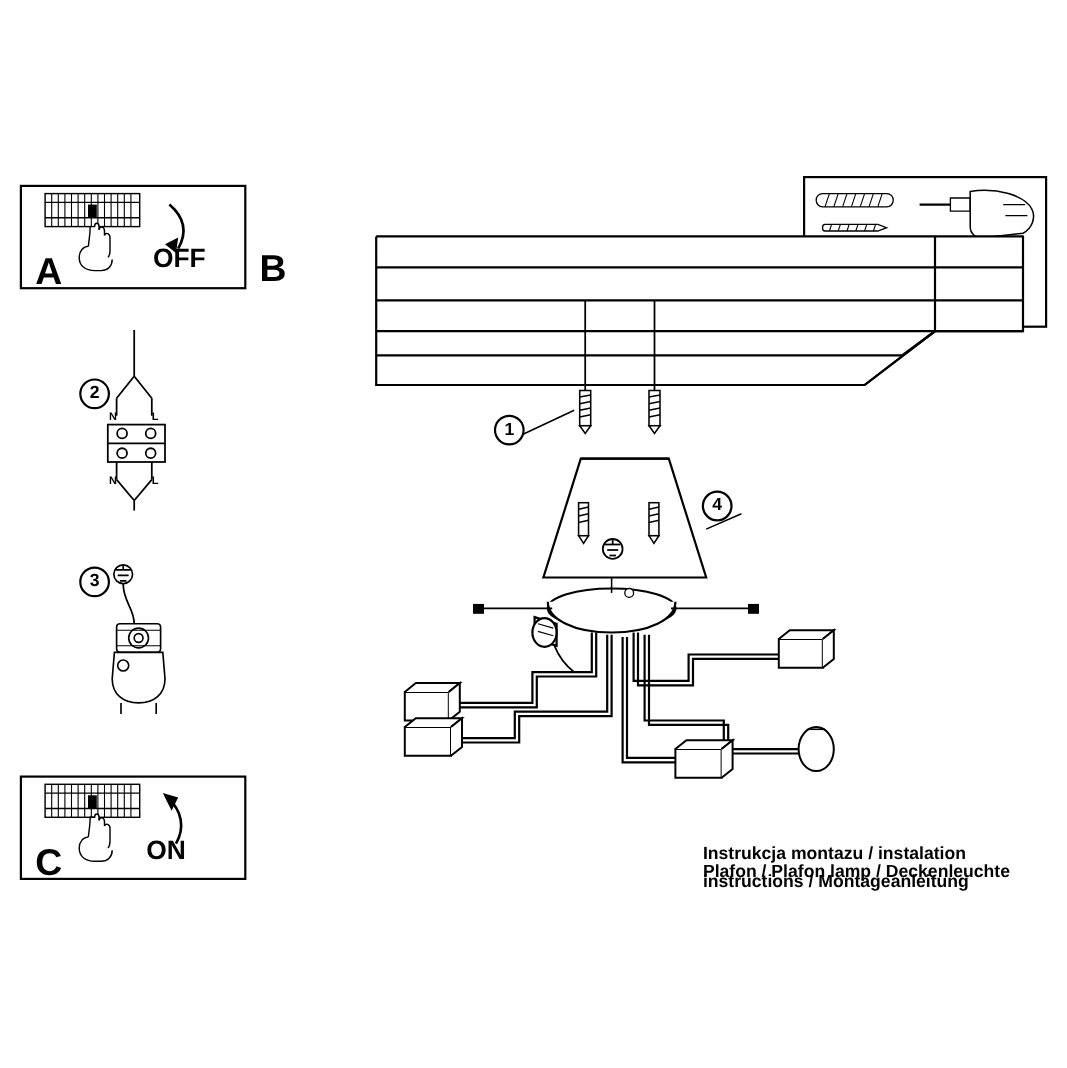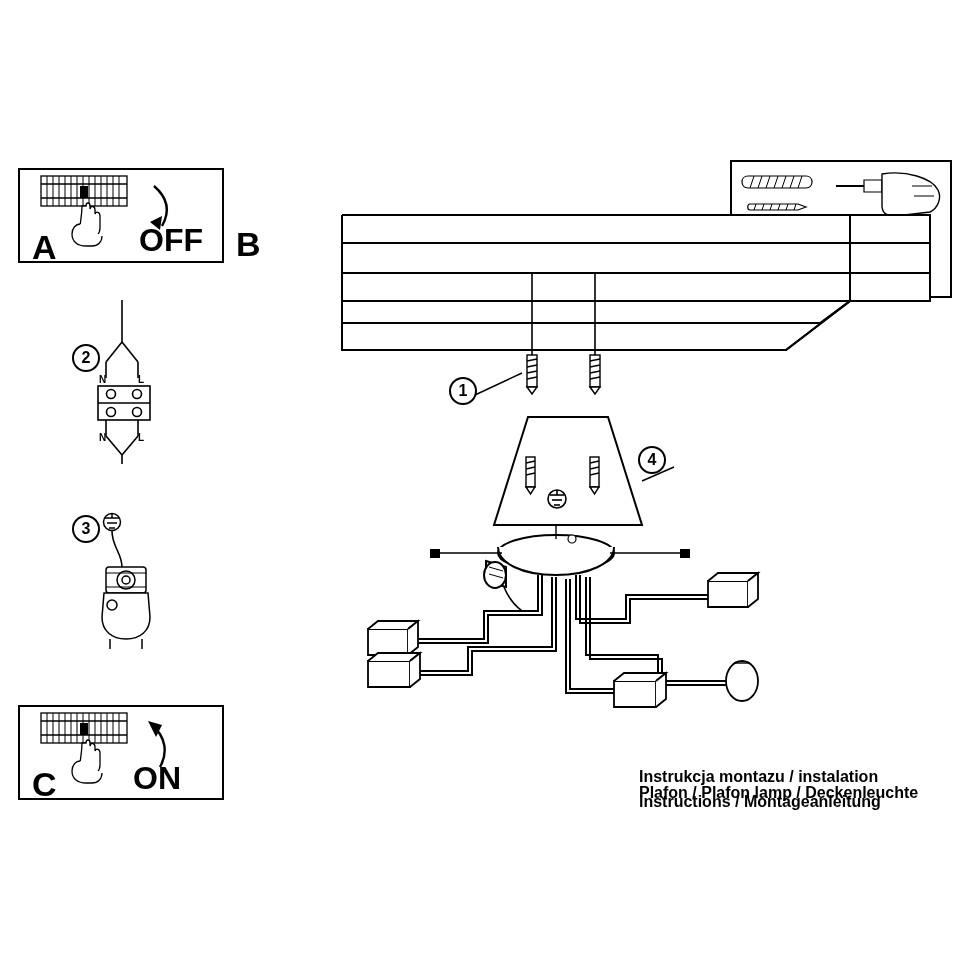--- a/index.html
+++ b/index.html
@@ -24,21 +24,21 @@
   .step-label {
     position: absolute;
     font-weight: 700;
     font-family: "Liberation Sans", sans-serif;
   }
   .big-letter {
     font-size: 34px;
     font-weight: 700;
   }
   .word {
-    font-size: 32px;
+    font-size: 24px;
     font-weight: 700;
   }
   .circnum {
     position: absolute;
     width: 28px;
     height: 28px;
     border: 2px solid #000;
     border-radius: 50%;
     box-sizing: border-box;
     font-size: 16px;

